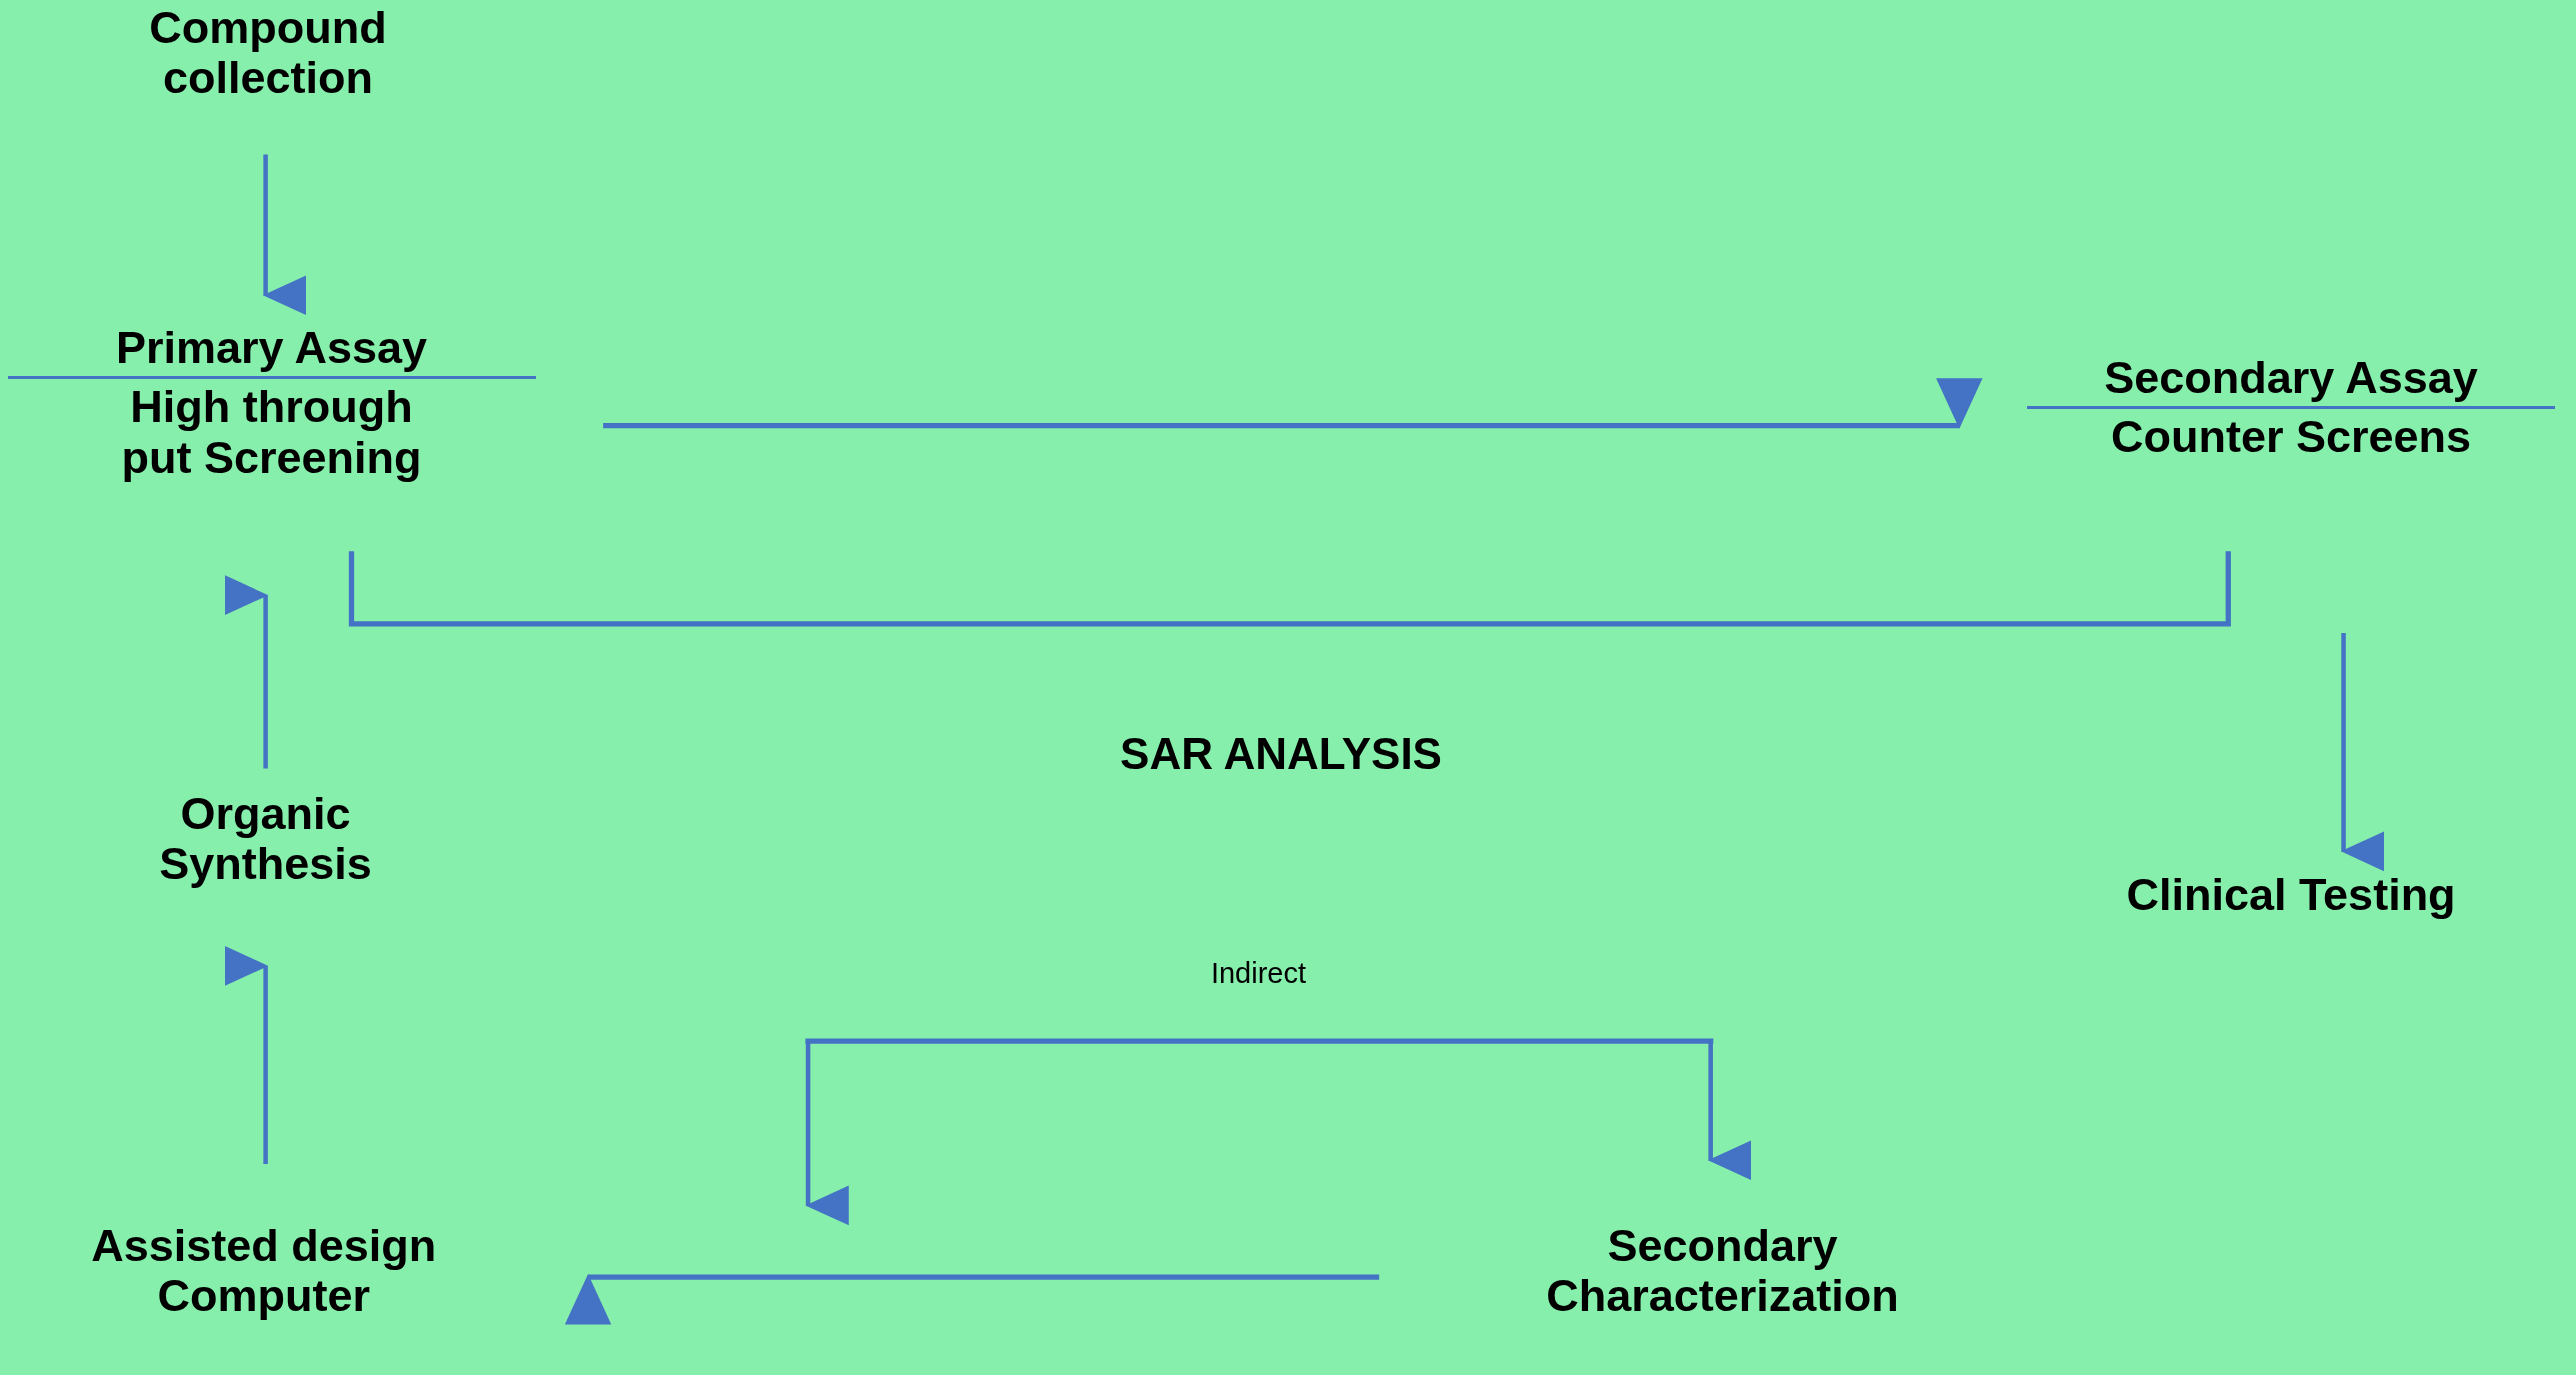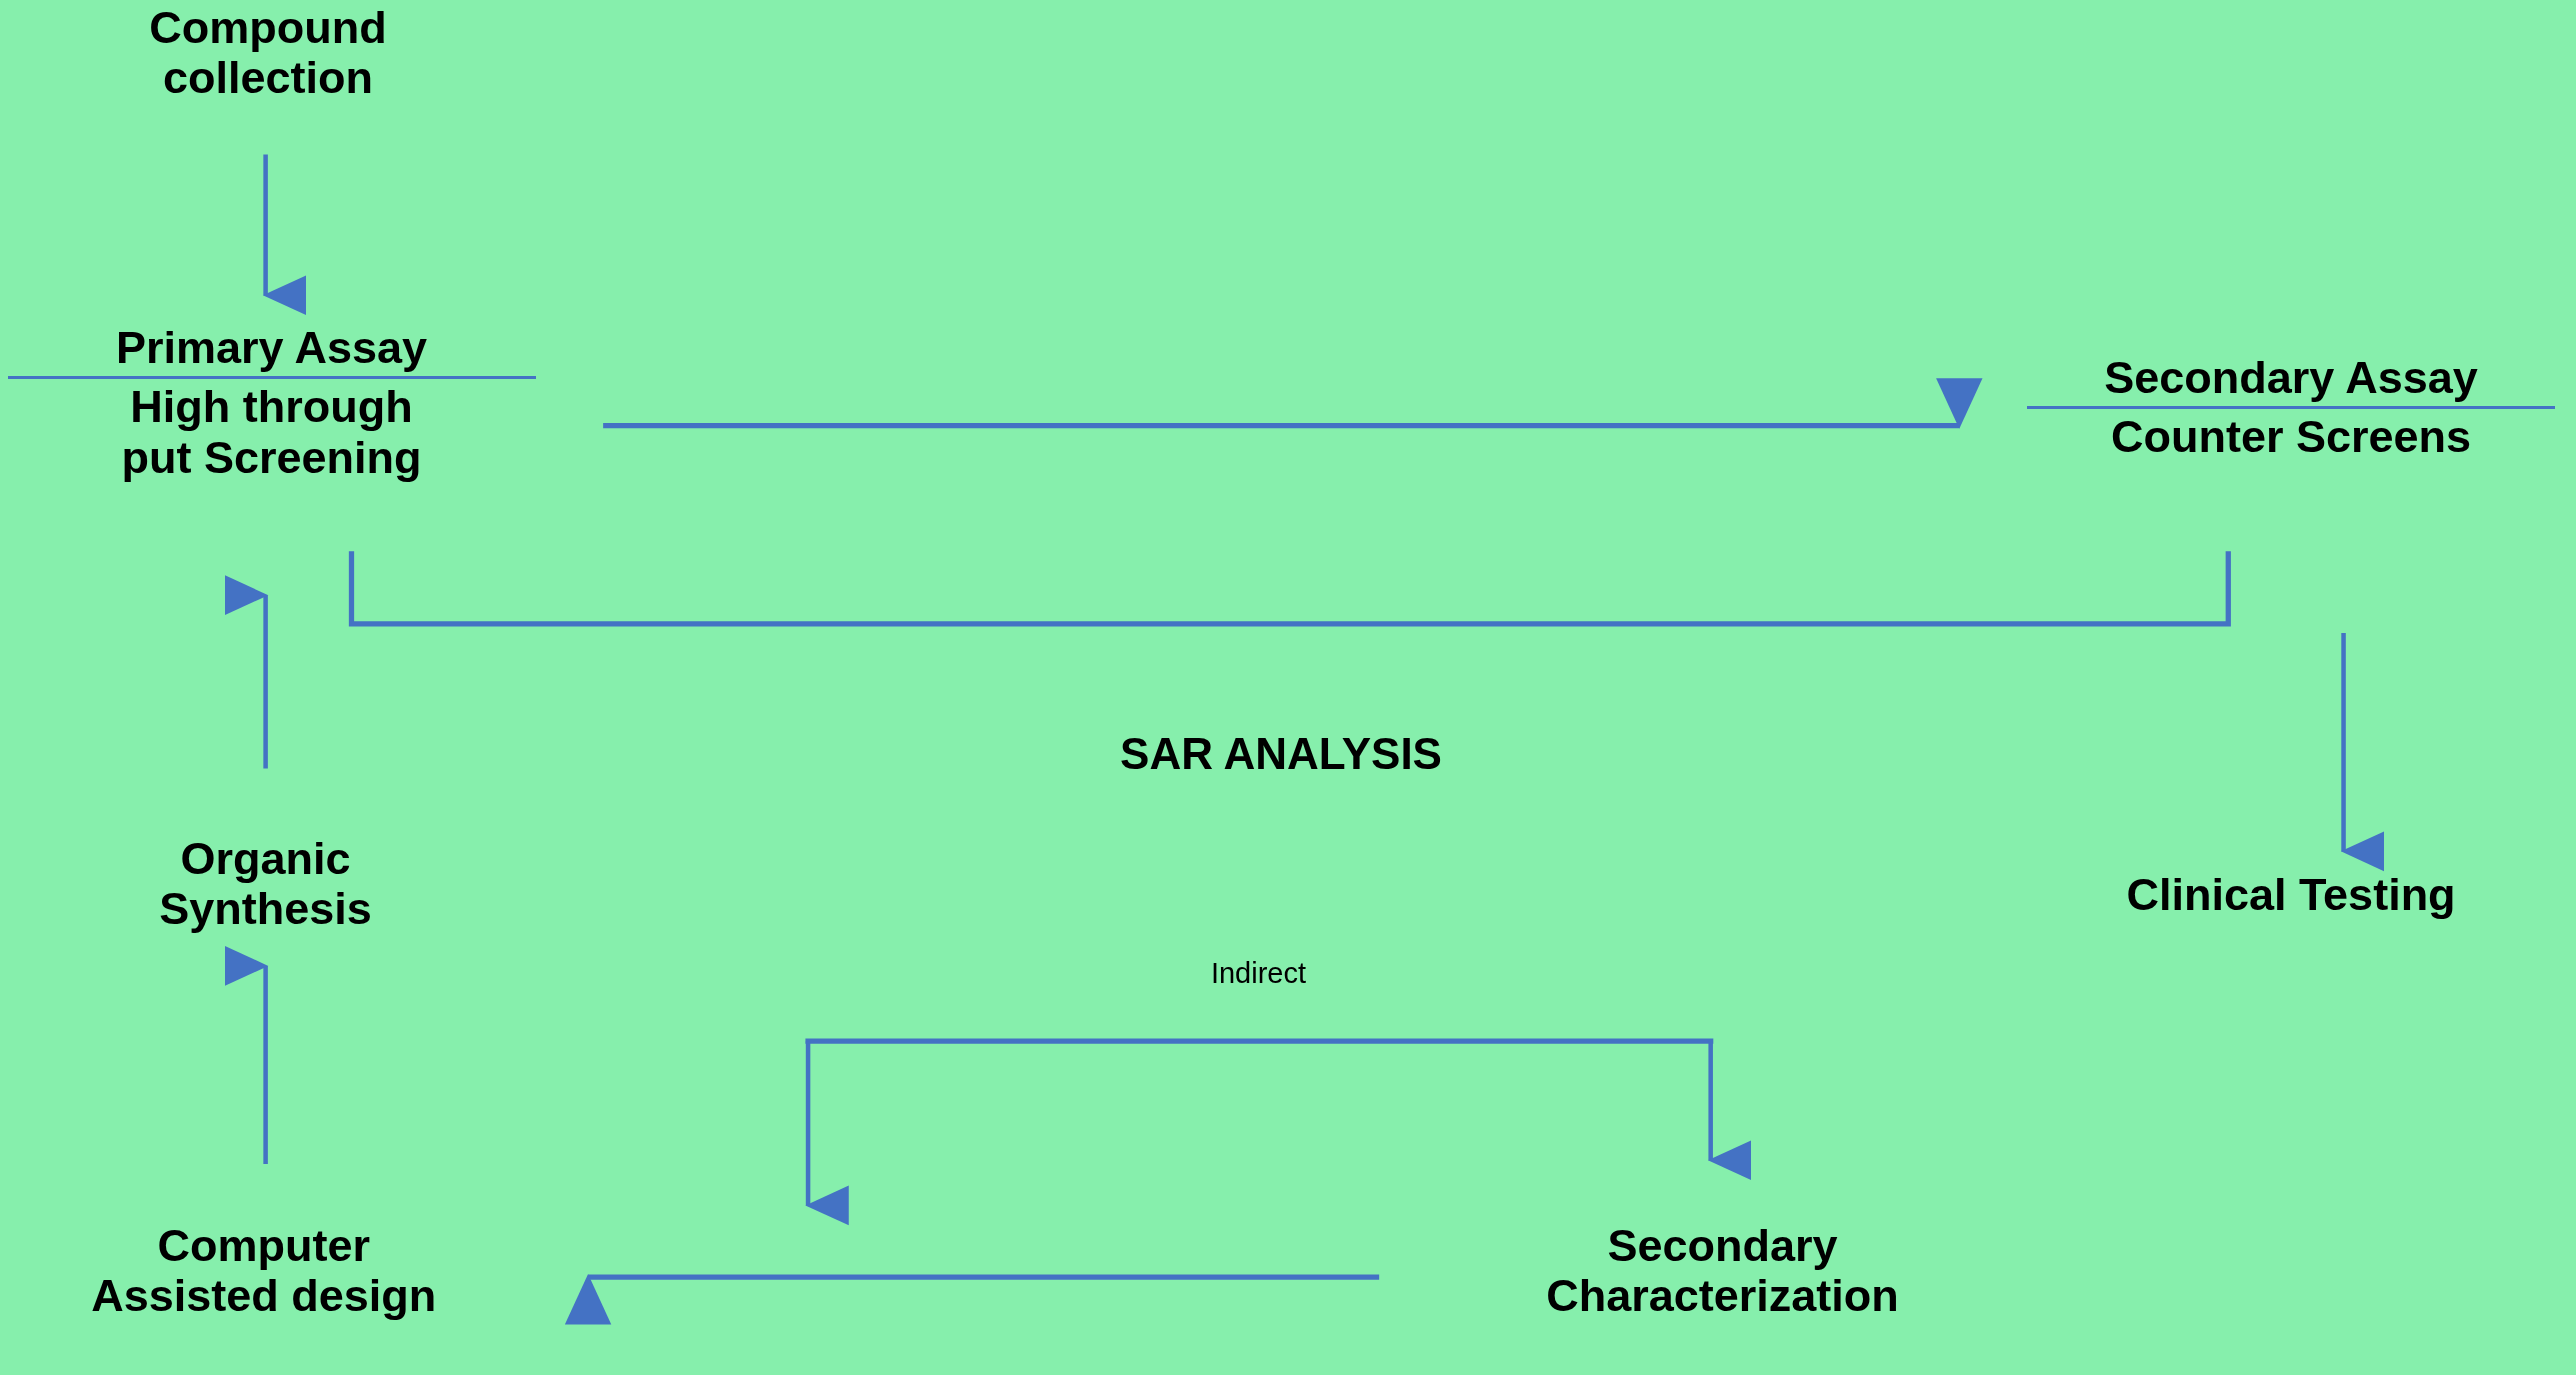--- a/index.html
+++ b/index.html
@@ -102,28 +102,28 @@
 
   <div class="node" style="left:2027px; top:353px; width:528px; font-size:45px;">
     <span class="line ul">Secondary Assay</span>
     <span class="line">Counter Screens</span>
   </div>
 
   <div class="node" style="left:2050px; top:870px; width:482px; font-size:45px;">
     <span class="line">Clinical Testing</span>
   </div>
 
-  <div class="node" style="left:45px; top:789px; width:441px; font-size:45px;margin-top:45px;">
+  <div class="node" style="left:45px; top:789px; width:441px; font-size:45px;">
     <span class="line">Organic</span>
     <span class="line">Synthesis</span>
   </div>
 
   <div class="node" style="left:3.8px; top:1221px; width:520px; font-size:45px;">
+    <span class="line">Assisted design</span>
     <span class="line">Computer</span>
-    <span class="line">Assisted design</span>
   </div>
 
   <div class="node" style="left:1421px; top:1221px; width:603px; font-size:45px;">
     <span class="line">Secondary</span>
     <span class="line">Characterization</span>
   </div>
 
   <div class="edge-label bold" style="left:1017px; top:693px; width:528px; font-size:44px;margin-top:36px;">SAR ANALYSIS</div>
 
   <div class="edge-label" style="left:1070px; top:957px; width:377px; font-size:29px;">Indirect</div>

